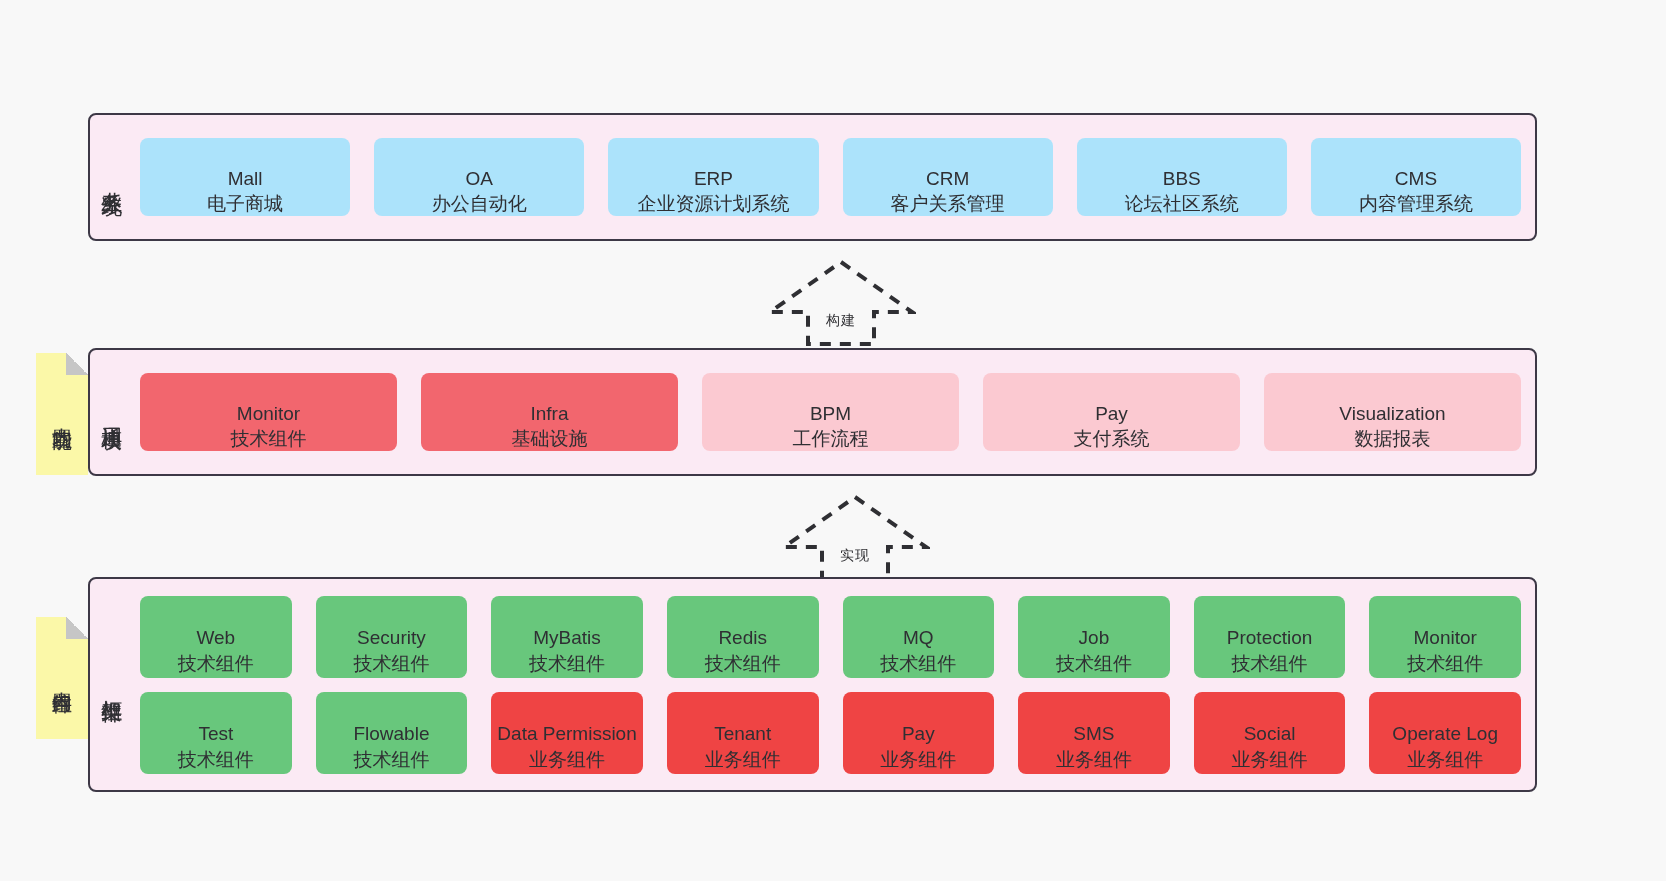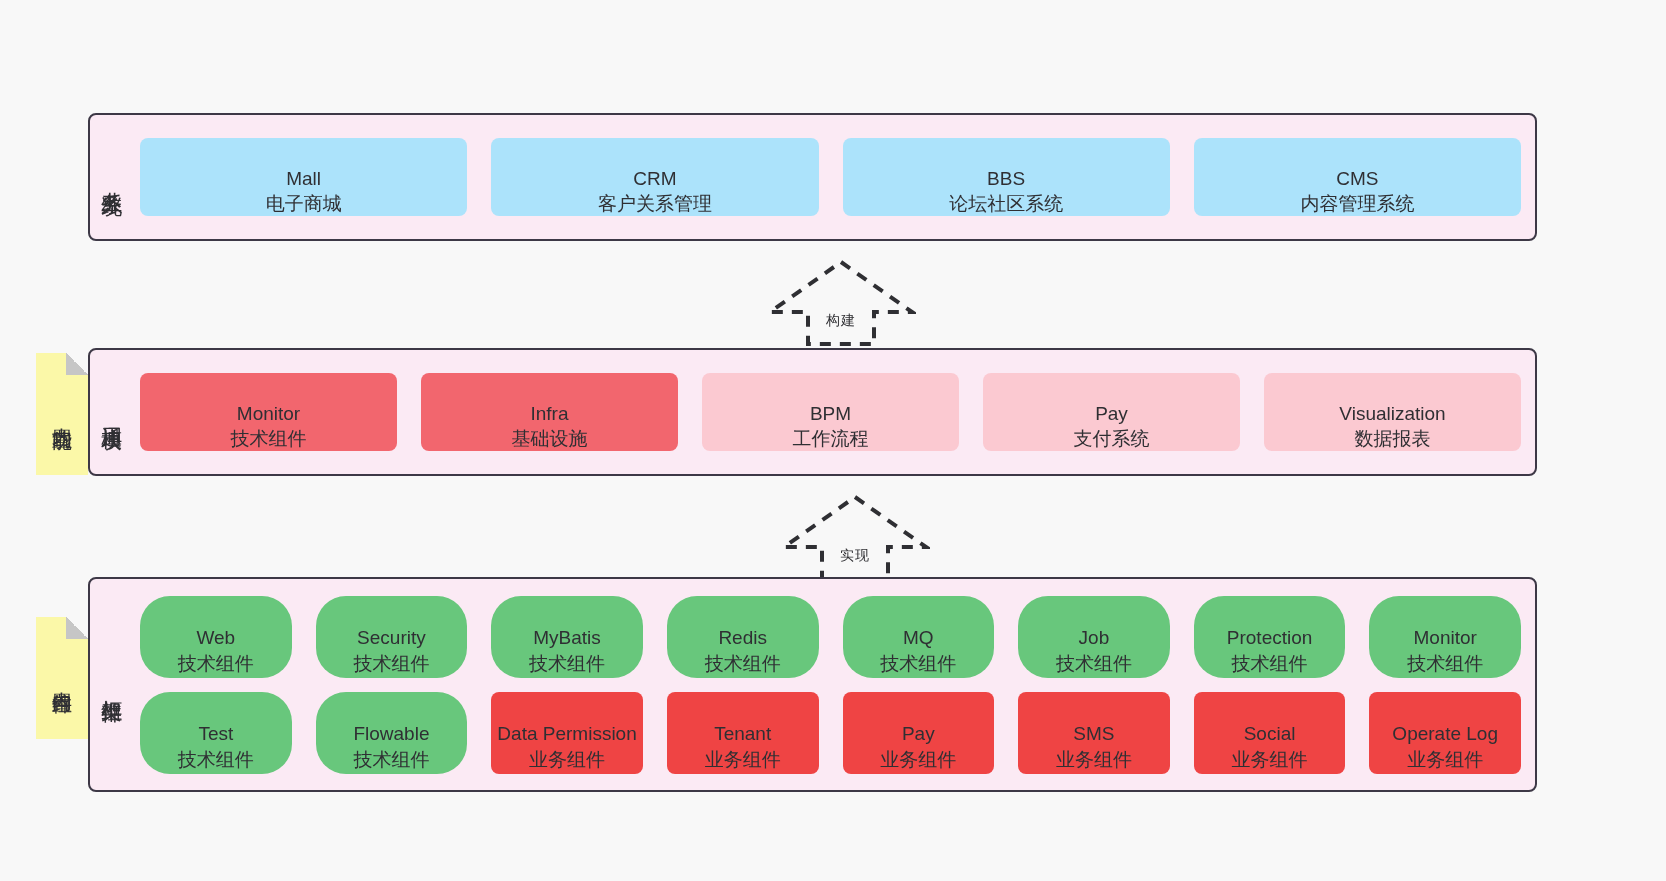--- a/index.html
+++ b/index.html
@@ -77,21 +77,21 @@
     color: #2f2f33;
     box-sizing: border-box;
     padding: 6px 4px;
   }
   .card .en { display: block; margin-top: 28px; }
   .card .cn { display: block; }
 
   .c-blue        { background: #ace3fb; }
   .c-red         { background: #f2666e; }
   .c-pink        { background: #fbc9d1; }
-  .c-green       { background: #68c77c; border-radius: 30px; }
+  .c-green       { background: #68c77c; }
   .c-lightgreen  { background: #ef4444; }
 
   
   .layer-business { left: 88px;  top: 113px; width: 1449px; height: 128px; }
   .layer-business .card { height: 78px; }
 
   .layer-common   { left: 88px;  top: 348px; width: 1449px; height: 128px; }
   .layer-common .card { height: 78px; }
 
   .layer-framework{ left: 88px;  top: 577px; width: 1449px; height: 215px; }
@@ -153,20 +153,28 @@
 
   <div class="layer layer-business">
     <div class="layer-title">业务系统</div>
     <div class="layer-body">
       <div class="row">
         <div class="card c-blue">
           <span class="en">Mall</span>
           <span class="cn">电子商城</span>
         </div>
         <div class="card c-blue">
+          <span class="en">OA</span>
+          <span class="cn">办公自动化</span>
+        </div>
+        <div class="card c-blue">
+          <span class="en">ERP</span>
+          <span class="cn">企业资源计划系统</span>
+        </div>
+        <div class="card c-blue">
           <span class="en">CRM</span>
           <span class="cn">客户关系管理</span>
         </div>
         <div class="card c-blue">
           <span class="en">BBS</span>
           <span class="cn">论坛社区系统</span>
         </div>
         <div class="card c-blue">
           <span class="en">CMS</span>
           <span class="cn">内容管理系统</span>

